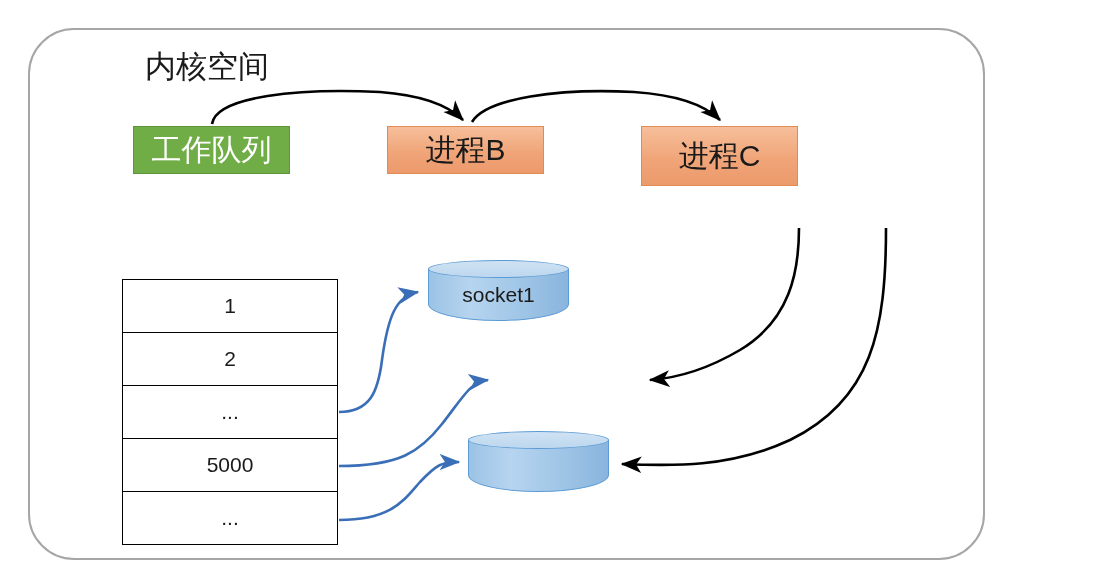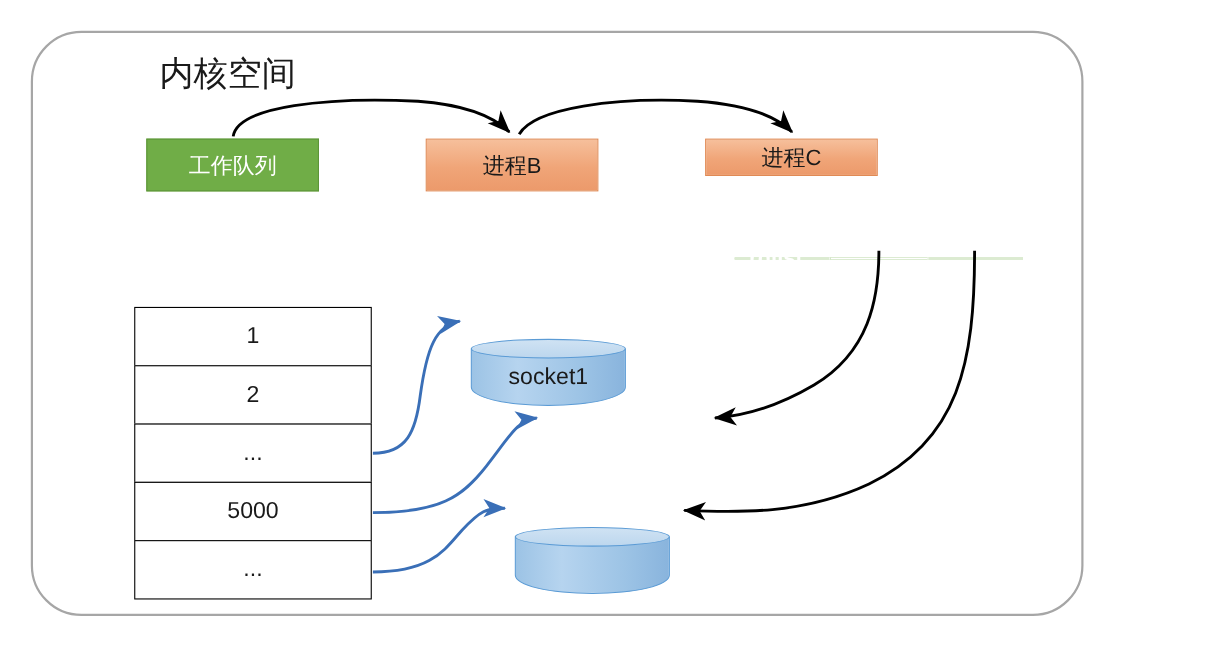--- a/index.html
+++ b/index.html
@@ -41,36 +41,36 @@
     margin-left: 44px;
   }
 
   
   .node-box {
     position: absolute;
     box-sizing: border-box;
     display: flex;
     align-items: center;
     justify-content: center;
-    font-size: 20px;
+    font-size: 30px;
     white-space: nowrap;
   }
   .node-green {
     background: #70ad47;
     color: #ffffff;
     border: 1px solid #5d9539;
   }
   .node-orange {
     background: linear-gradient(180deg, #f6bf9b 0%, #f0a578 55%, #ec9a6b 100%);
     color: #1a1a1a;
     border: 1px solid #e08a55;
   }
   #box-workqueue { left: 133px; top: 126px; width: 157px; height: 48px; }
   #box-procb      { left: 387px; top: 126px; width: 157px; height: 48px; text-align: center; }
-  #box-procc      { left: 641px; top: 126px; width: 157px; height: 34px; }
+  #box-procc      { left: 641px; top: 126px; width: 157px; height: 60px; }
 
   
   .rdlist {
     position: absolute;
     left: 668px;
     top: 186px;
     width: 262px;
     height: 39px;
     display: flex;
   }
@@ -124,21 +124,20 @@
     color: #1a1a1a;
     margin-top: -1px;
   }
   .filelist-row:first-child { margin-top: 0; }
 
   
   .cylinder {
     position: absolute;
     width: 141px;
     height: 61px;
-    margin-top: 48px;
   }
   .cyl-body {
     position: absolute;
     left: 0; top: 9px;
     width: 141px;
     height: 52px;
     box-sizing: border-box;
     background: linear-gradient(90deg, #9cc3e5 0%, #b6d4ef 30%, #9cc3e5 72%, #89b4dd 100%);
     border: 1px solid #5b9bd5;
     border-radius: 0 0 70px 70px / 0 0 17px 17px;

